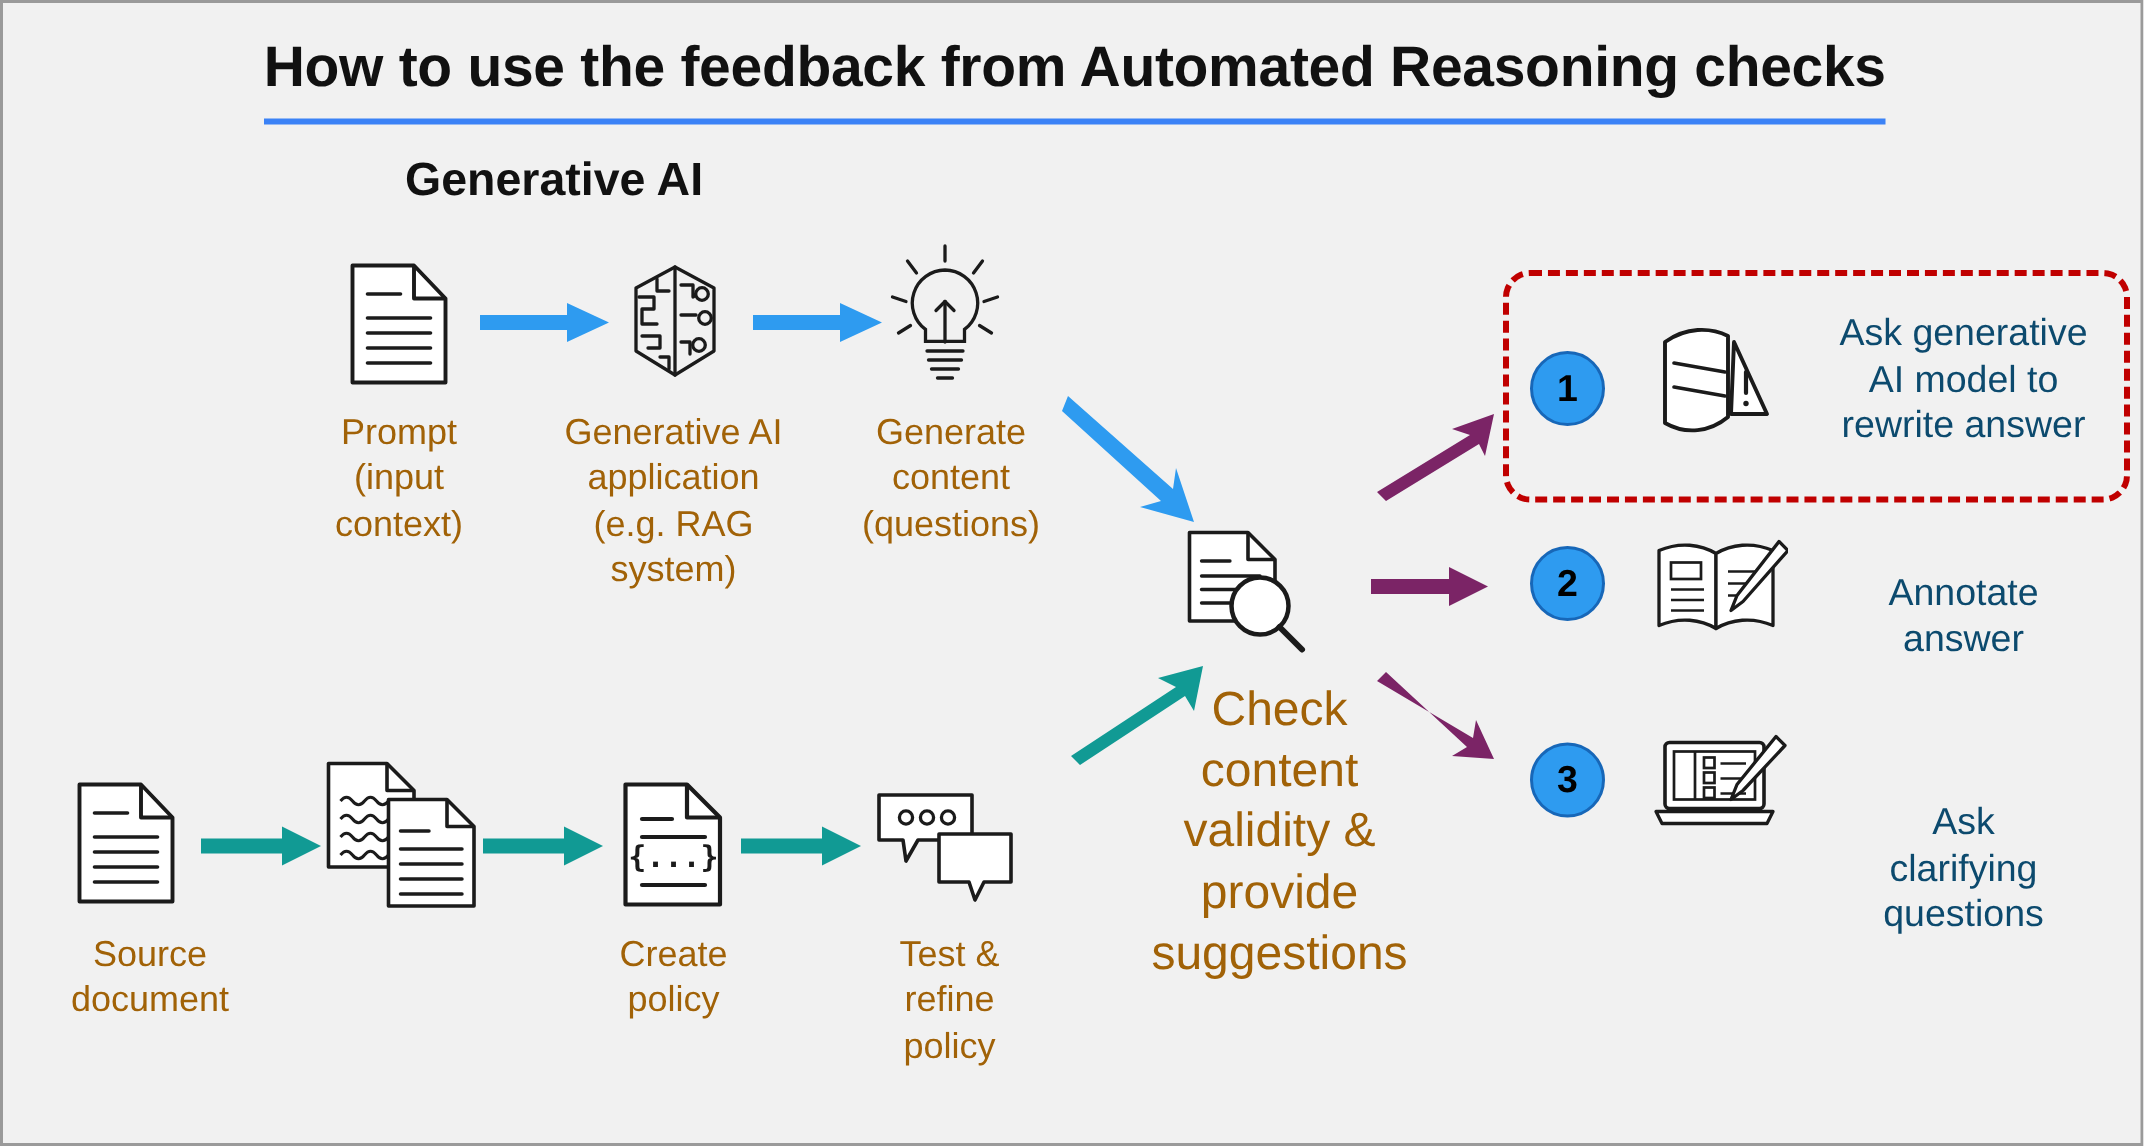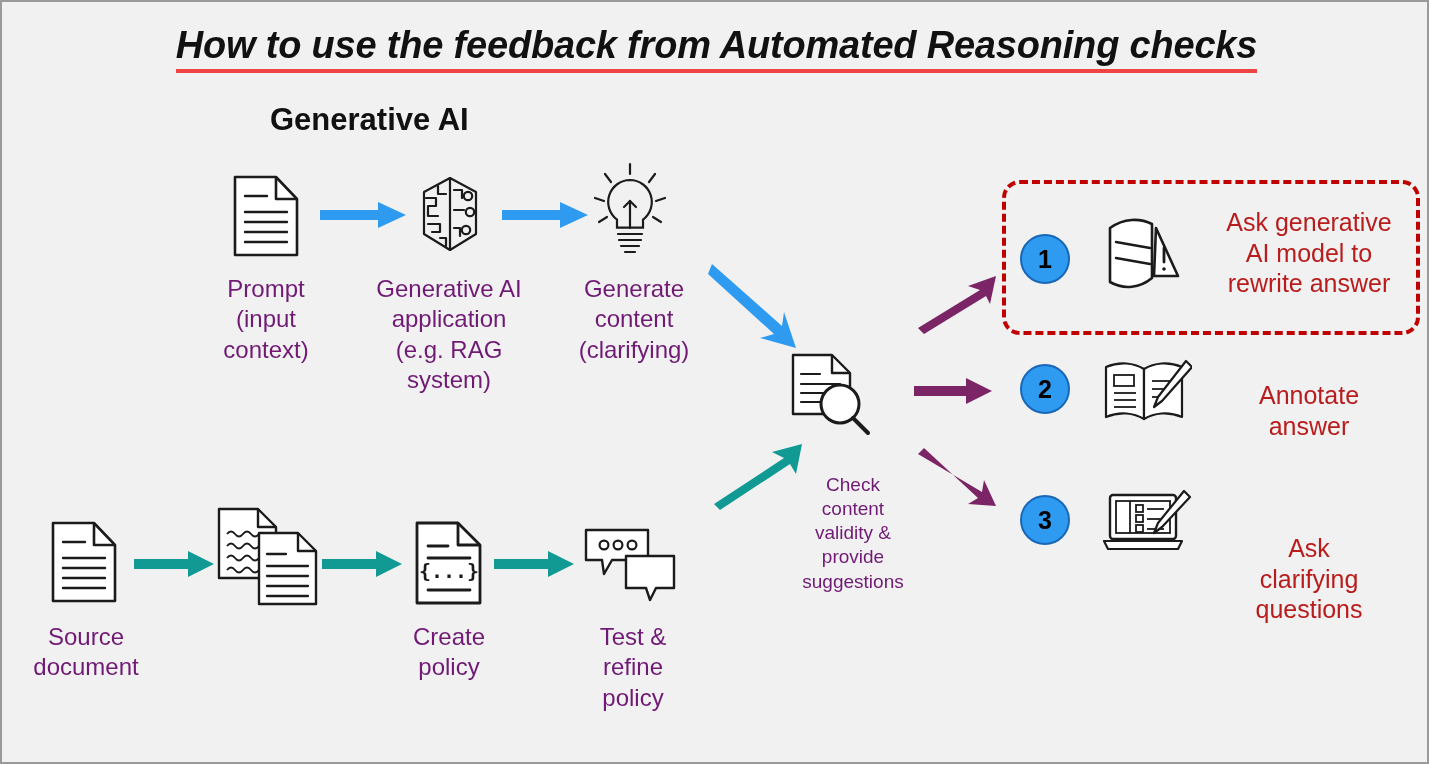--- a/index.html
+++ b/index.html
@@ -11,44 +11,44 @@
     box-sizing:border-box;
     overflow:hidden;
   }
   .abs{position:absolute;}
   
   #title{
     left:0;top:22px;width:1429px;text-align:center;
     font-size:38px;font-weight:700;color:#111;letter-spacing:-.2px;
   }
   #title span{
-    border-bottom:4px solid #ef4444;padding-bottom:3px;font-style:italic;
+    border-bottom:4px solid #3b82f6;padding-bottom:13px;
   }
   
   .section-head{
     font-size:31px;font-weight:700;color:#111;
   }
   #head-genai{left:268px;top:100px;}
   #head-ar{left:198px;top:437px;}
   
   .node-label{
-    text-align:center;font-size:24px;line-height:1.27;color:#701a75;
+    text-align:center;font-size:24px;line-height:1.27;color:#a16207;
     white-space:pre-line;
   }
   
   .icon svg{display:block;}
   
   .num-circle{
     width:46px;height:46px;border-radius:50%;
     background:#2e9bf0;border:2px solid #1767b8;
     display:flex;align-items:center;justify-content:center;
     font-size:25px;font-weight:700;color:#000;
   }
   .item-text{
-    font-size:25px;line-height:1.22;color:#b91c1c;text-align:center;
+    font-size:25px;line-height:1.22;color:#0c4a6e;text-align:center;
     white-space:pre-line;
   }
   #highlight-box{
     left:1000px;top:178px;width:418px;height:155px;
     border:4px dashed #c00000;border-radius:18px;
     box-sizing:border-box;
   }
 </style>
 </head>
 <body>
@@ -133,21 +133,21 @@
 
   <div class="abs node-label" style="left:174px;top:272px;width:180px;">Prompt
 (input
 context)</div>
   <div class="abs node-label" style="left:356px;top:272px;width:182px;">Generative AI
 application
 (e.g. RAG
 system)</div>
   <div class="abs node-label" style="left:548px;top:272px;width:168px;">Generate
 content
-(clarifying)</div>
+(questions)</div>
 
   <div class="abs icon" style="left:48px;top:518px;">
     <svg width="68" height="84" viewBox="0 0 68 84">
       <path d="M3 3 H44 L65 25 V81 H3 Z" fill="#fff" stroke="#1b1b1b" stroke-width="2.6" stroke-linejoin="round"></path>
       <path d="M44 3 V25 H65" fill="none" stroke="#1b1b1b" stroke-width="2.6" stroke-linejoin="round"></path>
       <g stroke="#1b1b1b" stroke-width="2.4" stroke-linecap="round">
         <line x1="13" y1="22" x2="35" y2="22"></line>
         <line x1="13" y1="38" x2="55" y2="38"></line>
         <line x1="13" y1="48" x2="55" y2="48"></line>
         <line x1="13" y1="58" x2="55" y2="58"></line>
@@ -211,21 +211,21 @@
       <path d="M4 4 H66 V34 H30 L22 48 L20 34 H4 Z" fill="#fff" stroke="#1b1b1b" stroke-width="2.4" stroke-linejoin="round"></path>
       <g fill="none" stroke="#1b1b1b" stroke-width="2.2">
         <circle cx="22" cy="19" r="4.4"></circle>
         <circle cx="36" cy="19" r="4.4"></circle>
         <circle cx="50" cy="19" r="4.4"></circle>
       </g>
       <path d="M44 30 H92 V62 H74 L68 74 L64 62 H44 Z" fill="#fff" stroke="#1b1b1b" stroke-width="2.4" stroke-linejoin="round"></path>
     </svg>
   </div>
 
-  <div class="abs node-label" style="left:0px;top:620px;width:168px;">Source
+  <div class="abs node-label" style="left:0px;top:620px;width:168px;padding-left:14px;">Source
 document</div>
   <div class="abs node-label" style="left:368px;top:620px;width:158px;">Create
 policy</div>
   <div class="abs node-label" style="left:556px;top:620px;width:150px;">Test &amp;
 refine
 policy</div>
 
   <div class="abs icon" style="left:706px;top:258px;">
     <svg width="96" height="96" viewBox="0 0 96 96">
       <path d="M4 4 L74 66 L76 52 L88 88 L52 78 L66 74 L0 14 Z" fill="#2e9bf0"></path>
@@ -244,21 +244,21 @@
       <g stroke="#1b1b1b" stroke-width="2.2" stroke-linecap="round">
         <line x1="11" y1="22" x2="30" y2="22"></line>
         <line x1="11" y1="32" x2="50" y2="32"></line>
         <line x1="11" y1="41" x2="50" y2="41"></line>
         <line x1="11" y1="50" x2="36" y2="50"></line>
       </g>
       <circle cx="50" cy="52" r="19" fill="#fff" stroke="#1b1b1b" stroke-width="3"></circle>
       <line x1="63" y1="66" x2="78" y2="81" stroke="#1b1b1b" stroke-width="4" stroke-linecap="round"></line>
     </svg>
   </div>
-  <div class="abs node-label" style="left:760px;top:450px;width:182px;font-size:19px;margin-top:21px;">Check
+  <div class="abs node-label" style="left:760px;top:450px;width:182px;font-size:32px;">Check
 content
 validity &amp;
 provide
 suggestions</div>
 
   <div class="abs icon" style="left:912px;top:272px;">
     <svg width="84" height="62" viewBox="0 0 84 62">
       <path d="M4 54 L66 16 L54 12 L82 2 L76 30 L72 22 L10 60 Z" fill="#7b2466"></path>
     </svg>
   </div>

